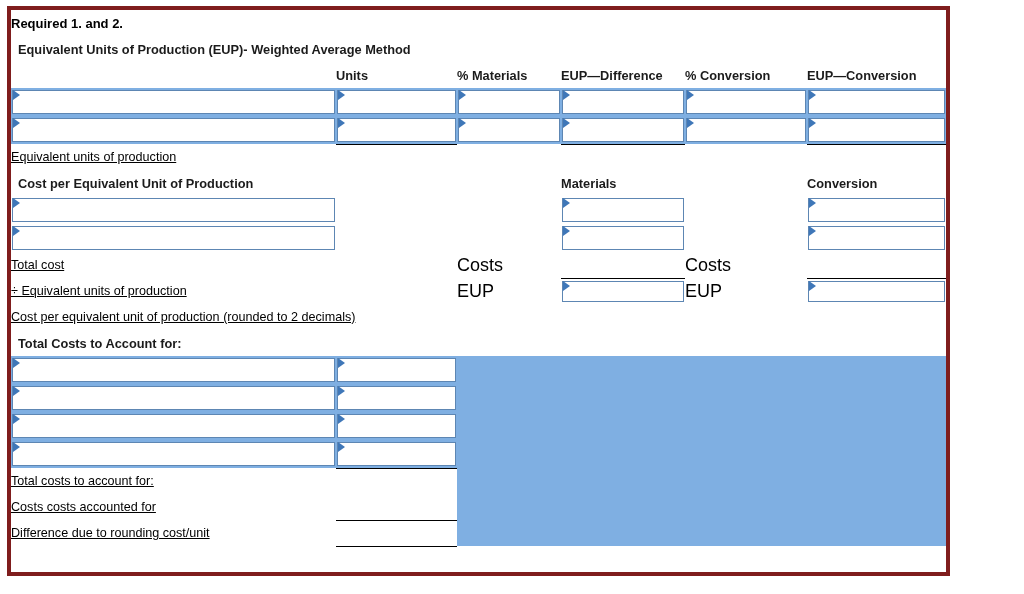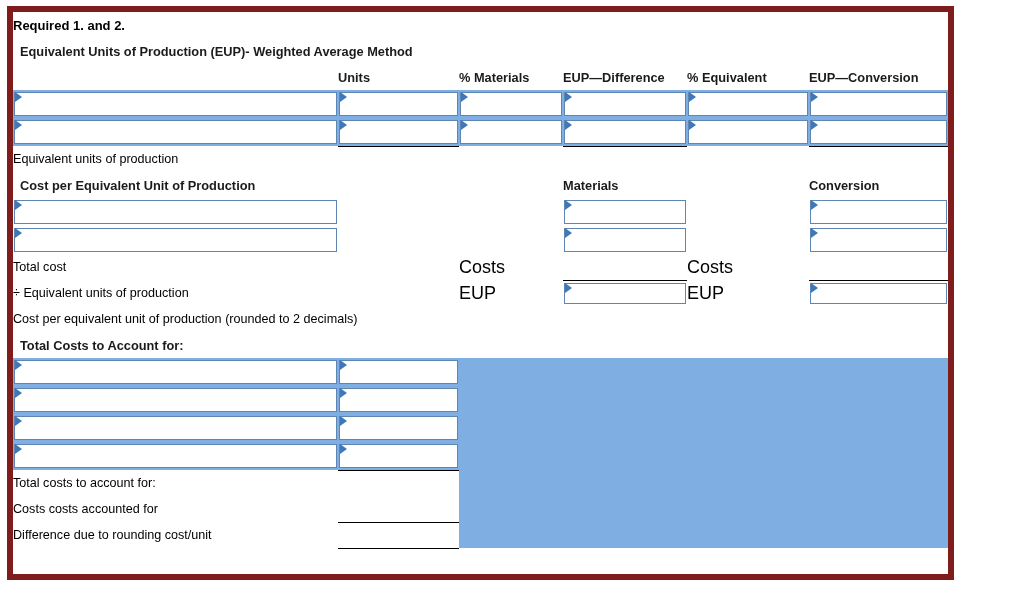--- a/index.html
+++ b/index.html
@@ -12,21 +12,21 @@
     width: 1024px;
     height: 594px;
     overflow: hidden;
   }
 
   .sheet {
     position: absolute;
     left: 7px;
     top: 6px;
     width: 935px;
-    border: 6px solid #7f1d1d;
+    border: 4px solid #7f1d1d;
     background: #86efac;
     box-sizing: content-box;
   }
 
   table.grid {
     border-collapse: collapse;
     table-layout: fixed;
     width: 935px;
     font-size: 12.5px;
     color: #000000;
@@ -65,20 +65,21 @@
     color: #1b1b1b;
   }
   .band.lbl { padding-left: 7px; font-size: 12.8px; margin-left: 13px; }
   .band.ctr { text-align: left; font-size: 12.8px; }
 
   .txt {
     padding-left: 7px;
     font-size: 12.6px;
     white-space: nowrap;
     overflow: hidden;
+    text-decoration: underline;
   }
   .txt-r {
     text-align: left;
     padding-right: 10px;
     font-size: 18px;
   }
 
   .line-l { border-left: 1px solid #8a8a8a; }
   .line-r { border-right: 1px solid #8a8a8a; }
   .line-t { border-top: 1px solid #8a8a8a; }
@@ -145,21 +146,21 @@
 
   <tr>
     <td colspan="6" class="band lbl">Equivalent Units of Production (EUP)- Weighted Average Method</td>
   </tr>
 
   <tr>
     <td class="band"></td>
     <td class="band ctr line-l">Units</td>
     <td class="band ctr line-l">% Materials</td>
     <td class="band ctr line-l">EUP—Difference</td>
-    <td class="band ctr line-l">% Equivalent</td>
+    <td class="band ctr line-l">% Conversion</td>
     <td class="band ctr line-l">EUP—Conversion</td>
   </tr>
 
   <tr class="inrow">
     <td class="cell-in tall">
       <div class="box"></div>
             <span class="tri"></span>
     </td>
     <td class="cell-in tall">
       <div class="box"></div>

